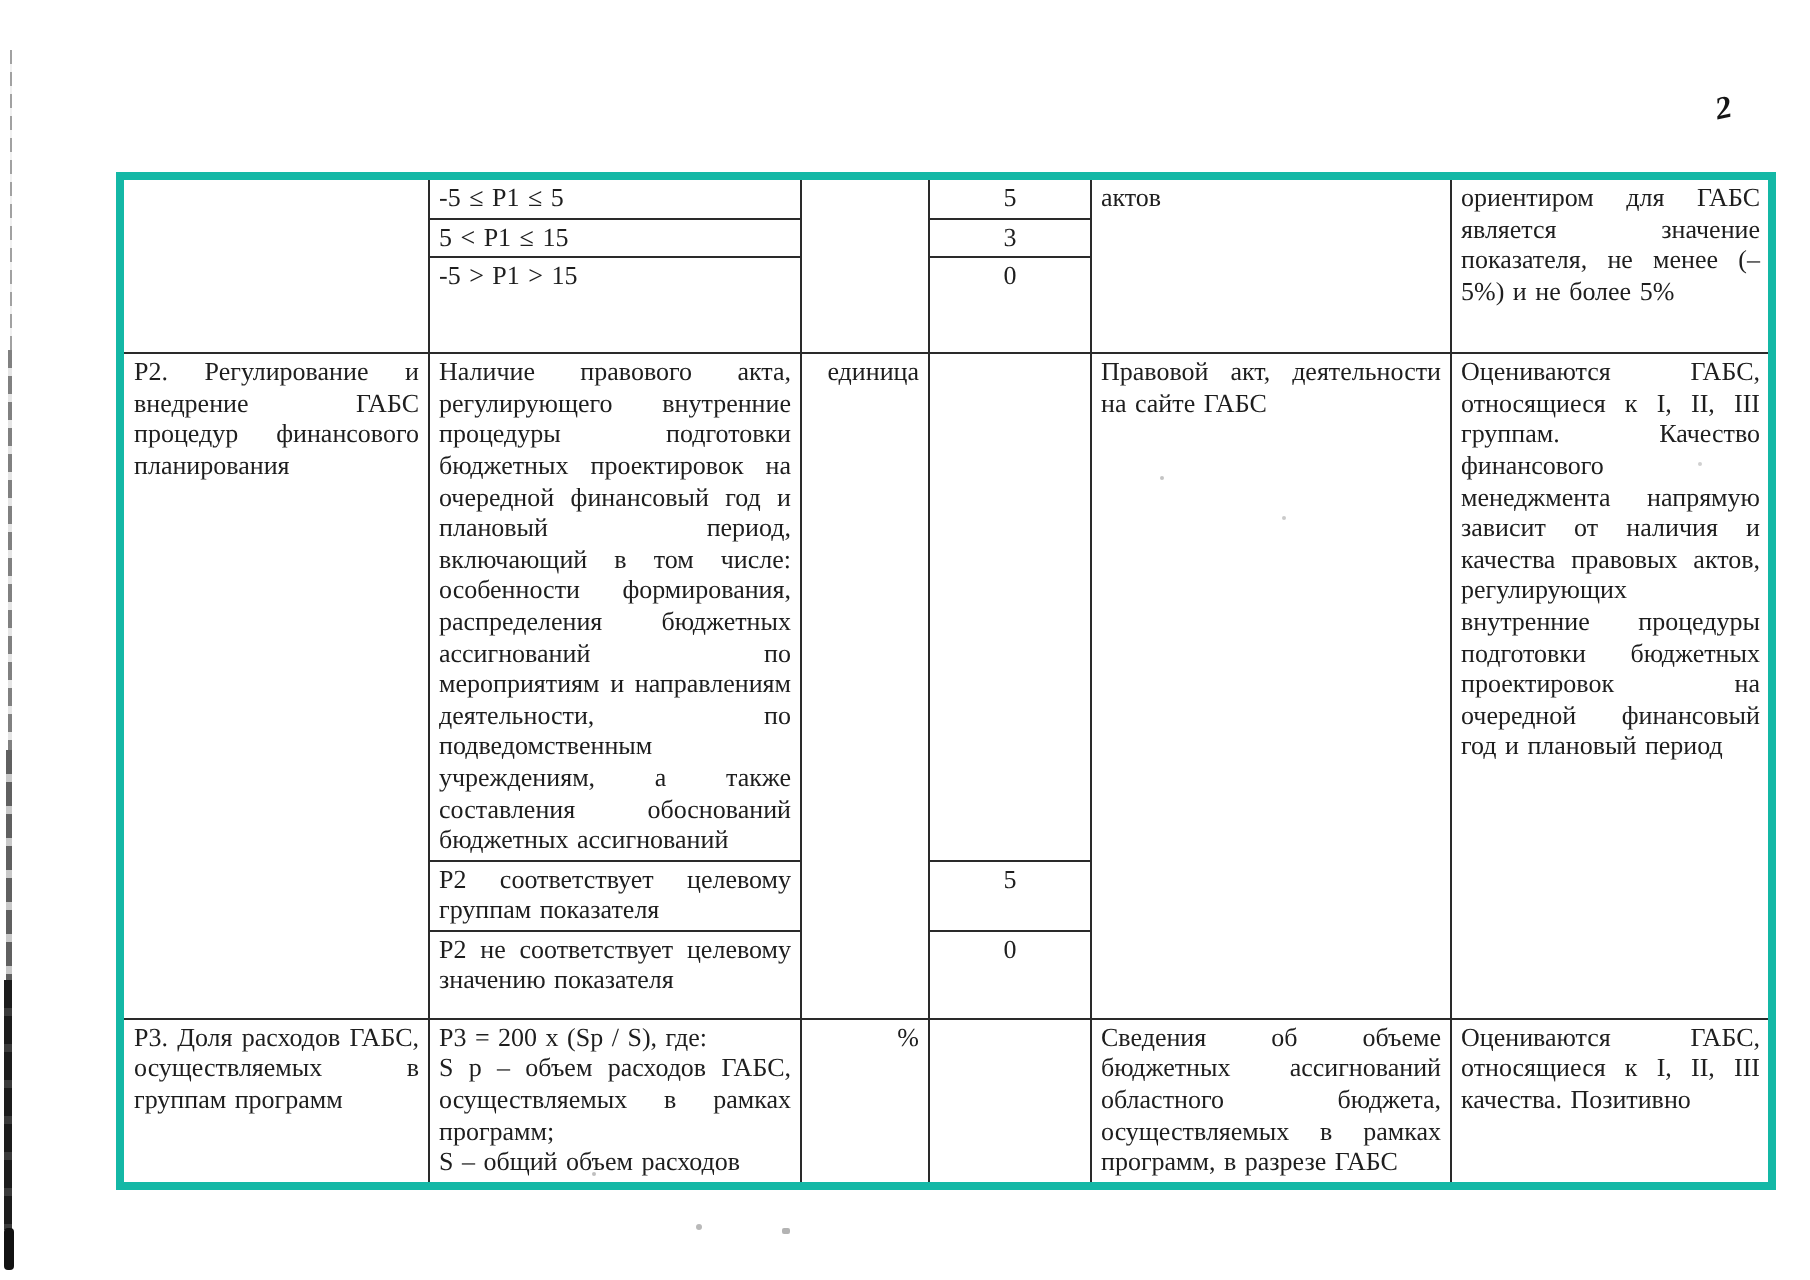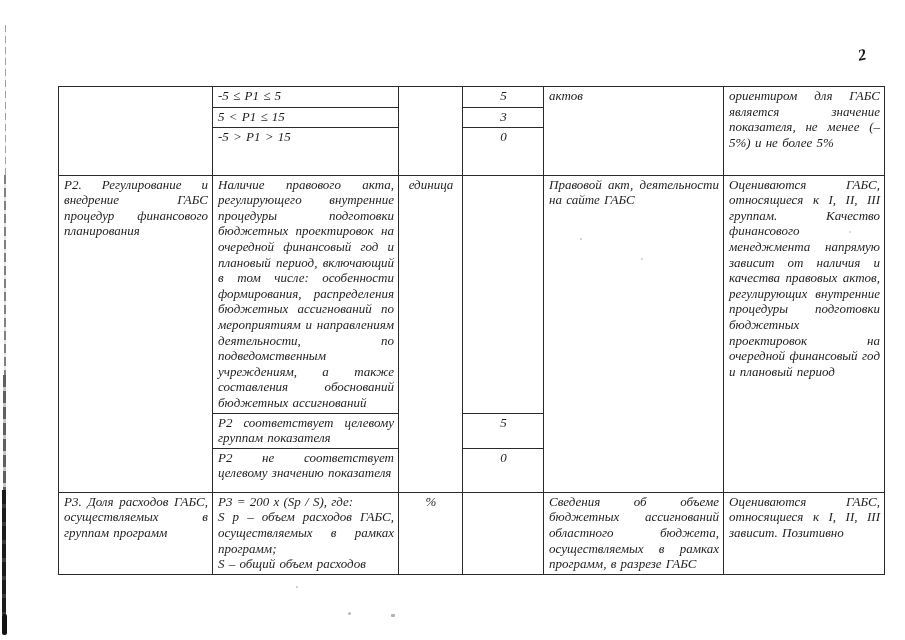--- a/index.html
+++ b/index.html
@@ -29,33 +29,32 @@
   .edge.e4{left:2px;top:490px;width:4px;height:125px;
     background:repeating-linear-gradient(to bottom,#1c1c1c 0 14px,#3a3a3a 14px 18px);}
   .edge.e5{left:2px;top:614px;width:5px;height:21px;background:#121212;border-radius:2px;}
 
   .speck{position:absolute;background:#8a8a8a;border-radius:50%;}
 
   
   table.doc{
     position:absolute;left:58px;top:86px;width:826px;
     border-collapse:collapse;table-layout:fixed;
-    border:1px solid #14b8a6;
-    font-style:italic;
+    border:4px solid #14b8a6;
   }
   table.doc td{
     border:1px solid #2a2a2a;
     vertical-align:top;
     padding:1px 4px 2px 5px;
     font-size:13px;line-height:15.6px;
     white-space:pre-line;
     word-spacing:1px;
   }
   td.c1,td.c2,td.c5,td.c6{text-align:justify;}
-  td.c3{text-align:center;}
+  td.c3{text-align:right;}
   td.c4{text-align:center;}
 </style>
 </head>
 <body>
 
 <div class="page">
 
   <div class="page-number">2</div>
 
   <div class="edge e1"></div>
@@ -117,18 +116,18 @@
       </tr>
 
       <tr style="height:76px">
         <td class="c1">Р3. Доля расходов ГАБС, осуществляемых в группам программ</td>
         <td class="c2">Р3 = 200 х (Sp / S), где:
 S р – объем расходов ГАБС, осуществляемых в рамках программ;
 S – общий объем расходов</td>
         <td class="c3">%</td>
         <td class="c4"></td>
         <td class="c5">Сведения об объеме бюджетных ассигнований областного бюджета, осуществляемых в рамках программ, в разрезе ГАБС</td>
-        <td class="c6">Оцениваются ГАБС, относящиеся к I, II, III зависит. Позитивно</td>
+        <td class="c6">Оцениваются ГАБС, относящиеся к I, II, III качества. Позитивно</td>
       </tr>
     </tbody>
   </table>
 
 </div>
 
 </body></html>

